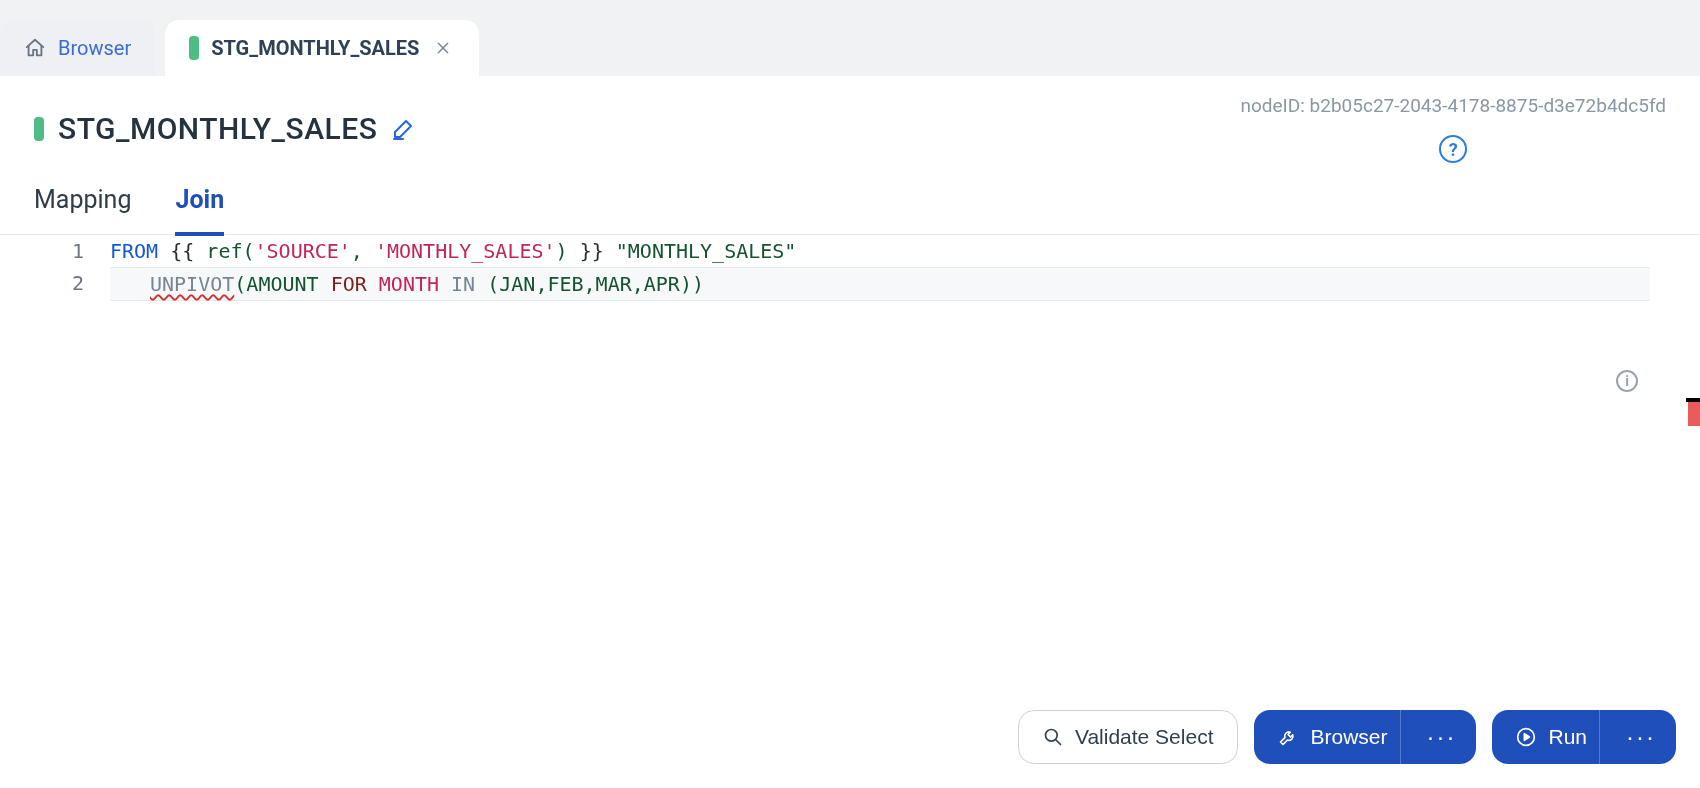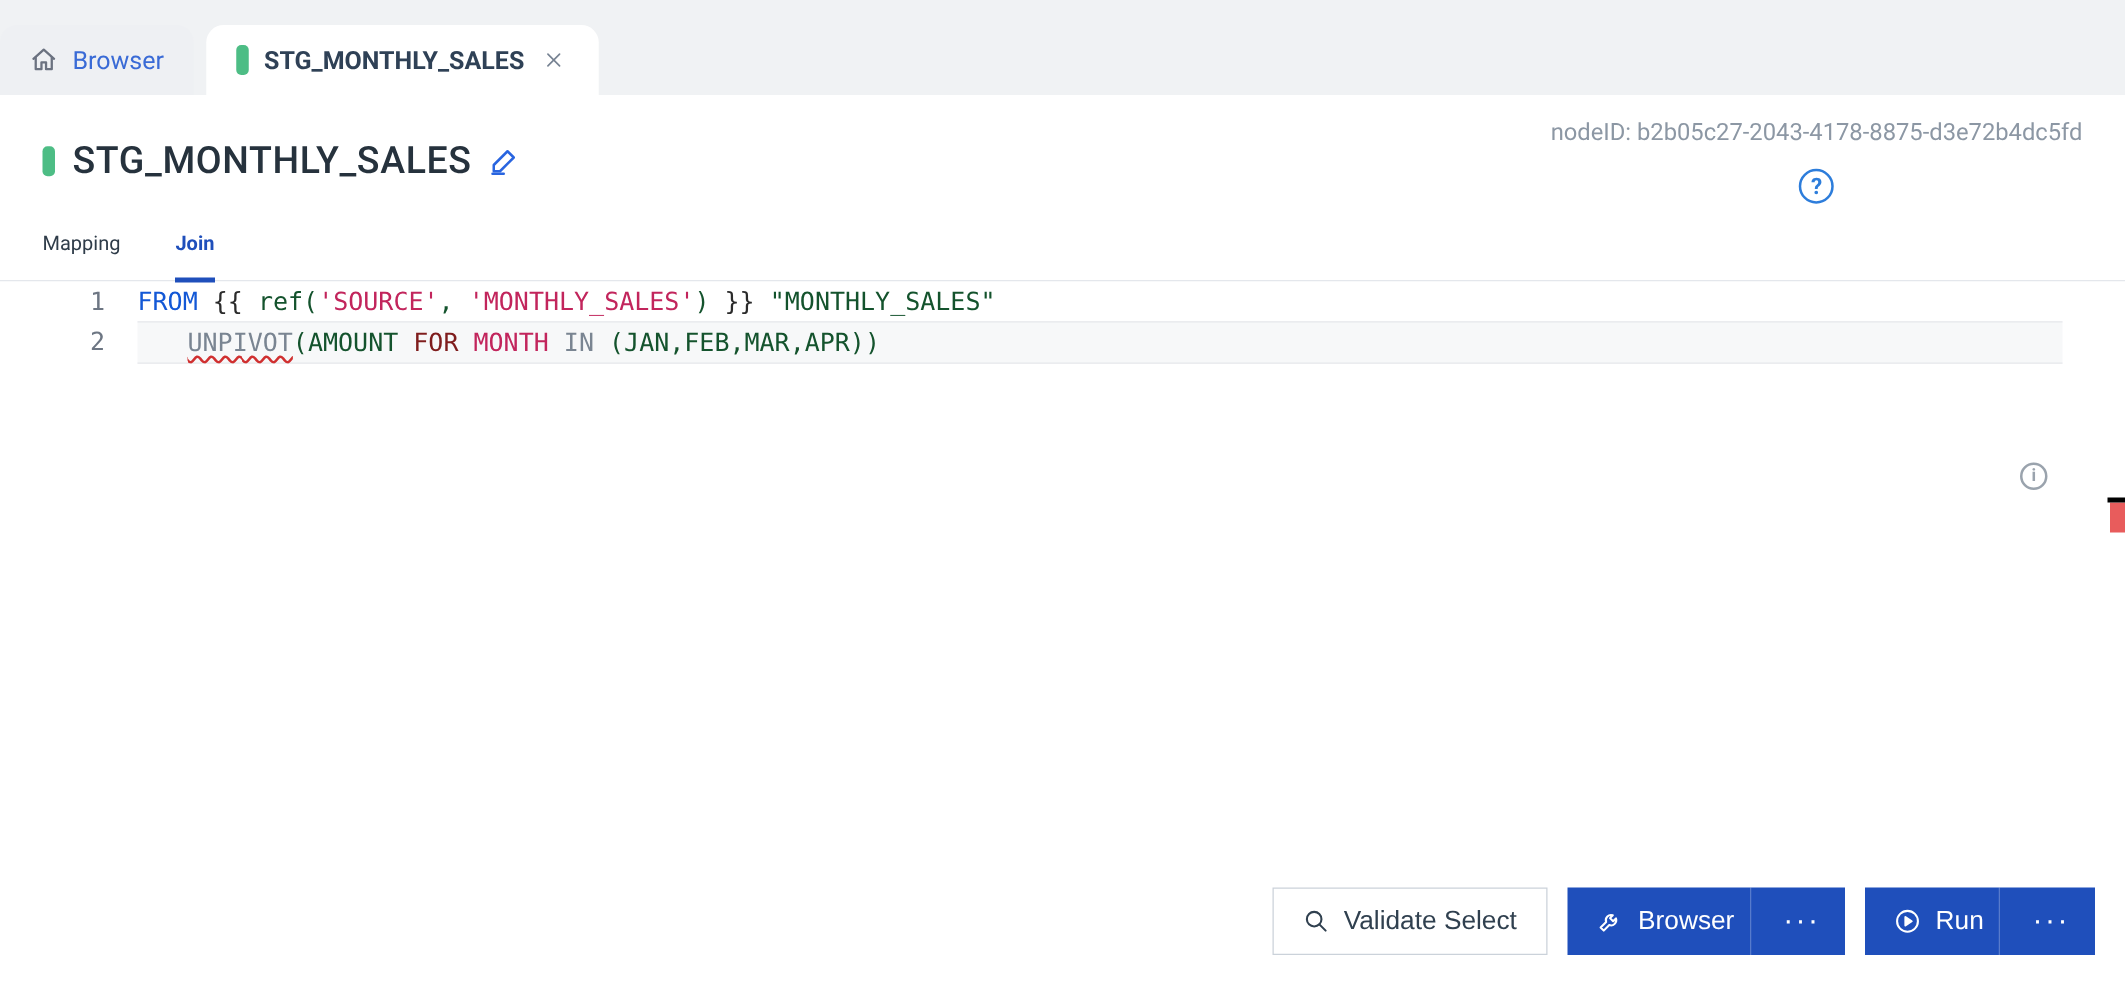--- a/index.html
+++ b/index.html
@@ -95,21 +95,21 @@
   }
 
   
   .subtabs {
     display: flex;
     gap: 44px;
     padding: 22px 34px 0 34px;
     border-bottom: 1px solid #e4e7ec;
   }
   .subtab {
-    font-size: 16px;
+    font-size: 25px;
     color: #2f3c49;
     padding-bottom: 18px;
     cursor: pointer;
   }
   .subtab.active {
     color: #1f4fbb;
     font-weight: 700;
     border-bottom: 4px solid #1f4fbb;
     margin-bottom: -2px;
   }
@@ -213,21 +213,21 @@
     display: flex;
     align-items: center;
     gap: 16px;
   }
   .btn {
     display: flex;
     align-items: center;
     gap: 12px;
     padding: 0 24px;
     height: 54px;
-    border-radius: 0;
+    border-radius: 16px;
     font-size: 21px;
     font-weight: 500;
     cursor: pointer;
     border: none;
   }
   .btn-outline {
     border: 1px solid #cbd2da;
     background: #fff;
     color: #30404f;
   }

